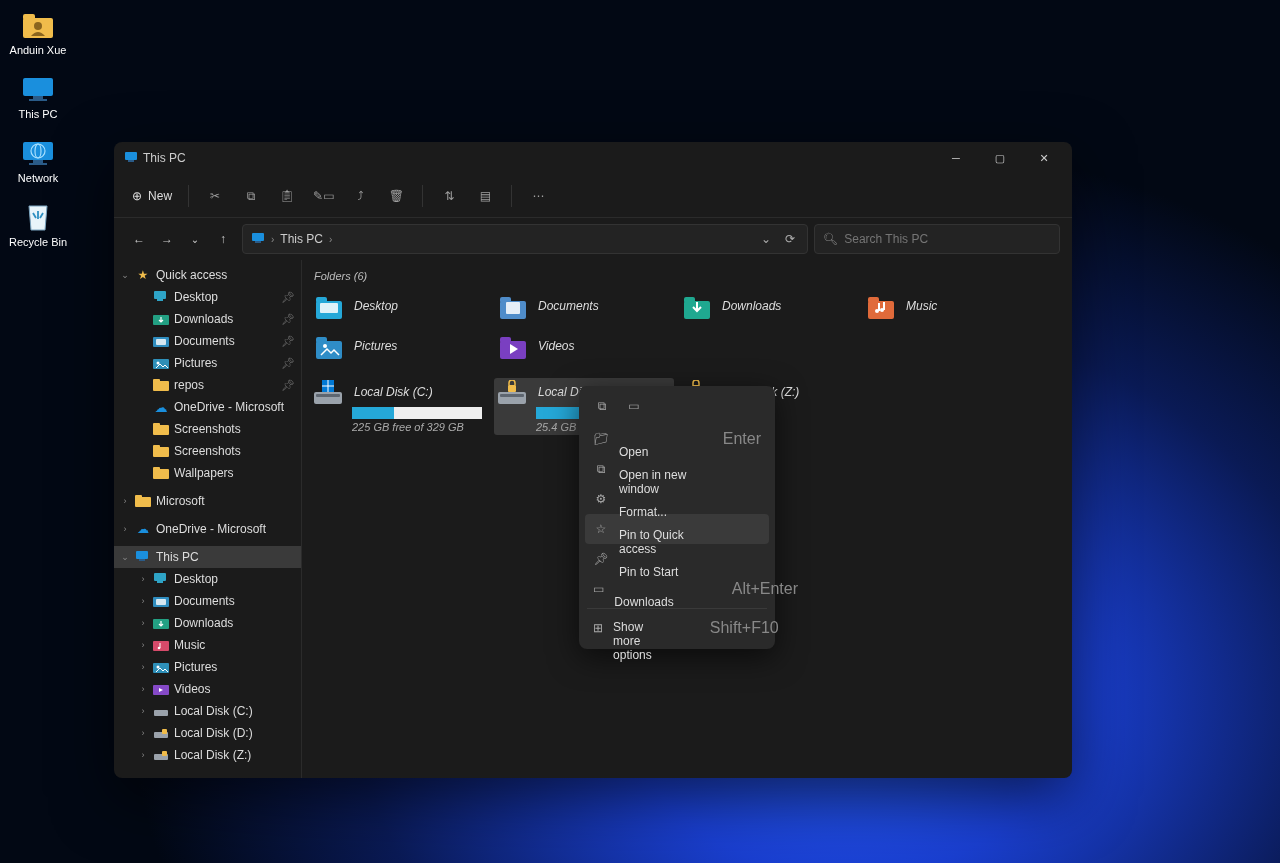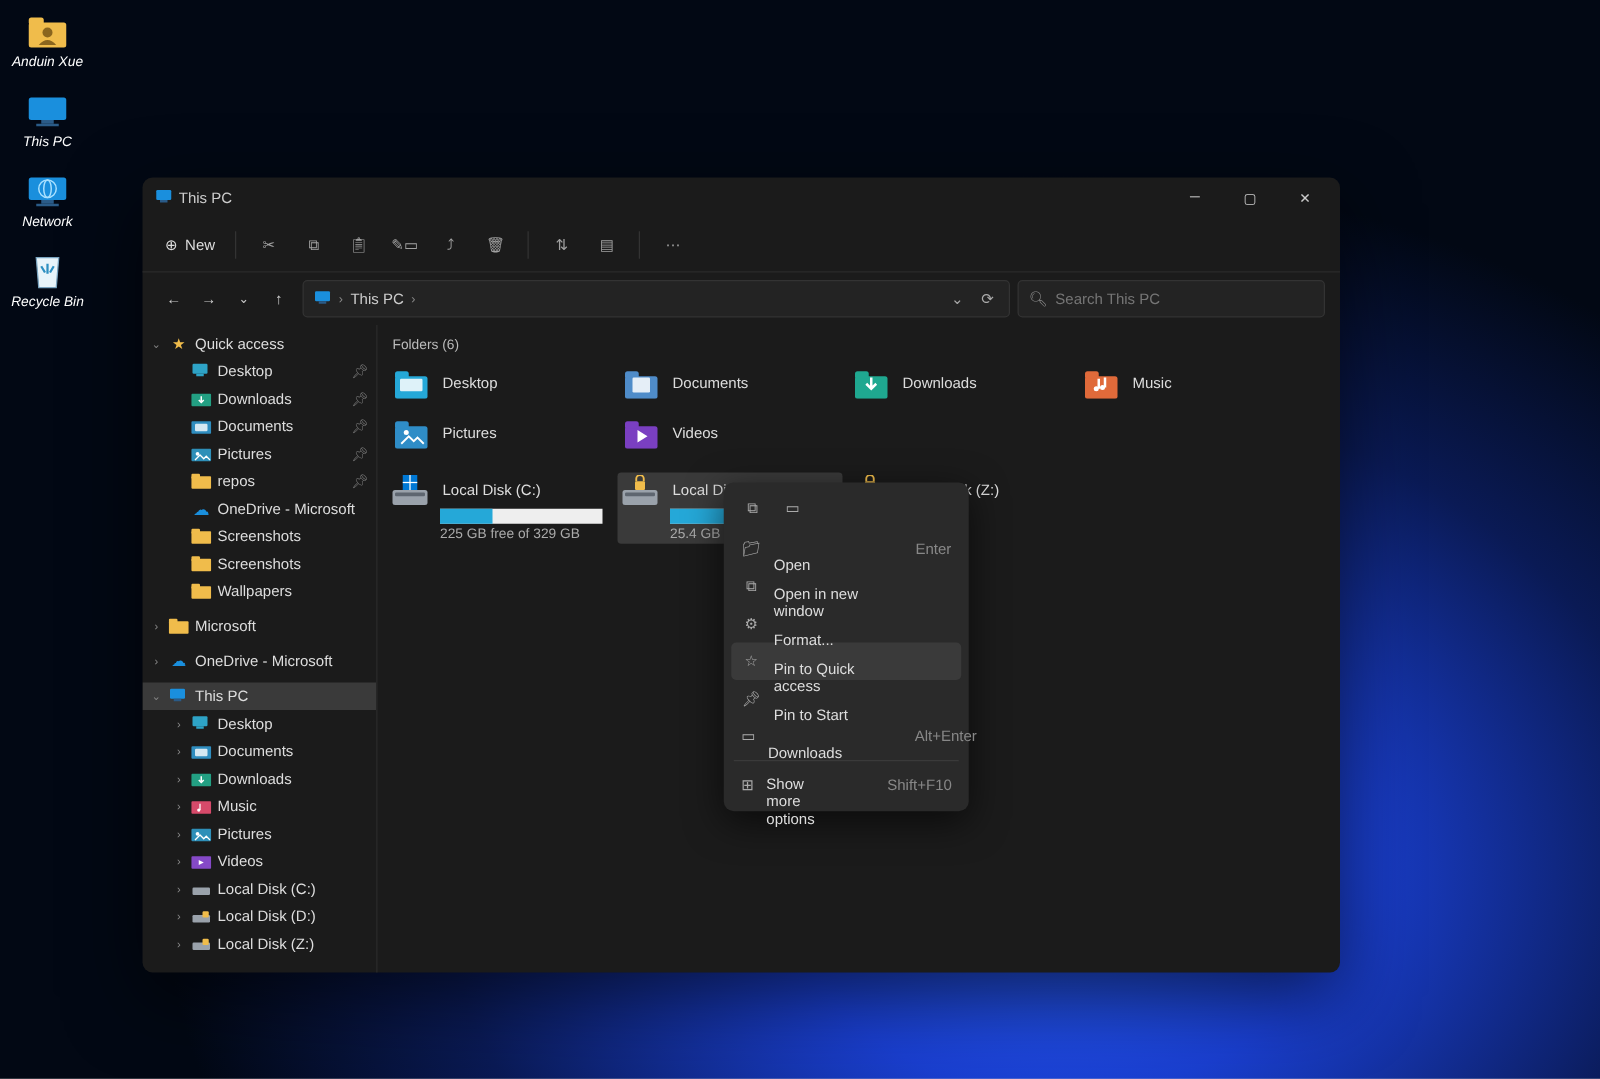--- a/index.html
+++ b/index.html
@@ -3,21 +3,21 @@
 <meta charset="utf-8">
 <style>
 * { margin:0; padding:0; box-sizing:border-box; font-family:"Segoe UI",Arial,sans-serif; }
 body {
   width:1280px; height:863px; overflow:hidden;
   background: radial-gradient(ellipse 900px 700px at 850px 700px, #2860ff 0%, #1a3fd0 25%, #0a1a55 55%, #020814 80%);
   color:#ddd; font-size:12px; position:relative;
 }
 
 .desktop-icons{position:absolute;top:8px;left:8px;display:flex;flex-direction:column;gap:16px;}
-.dicon{width:60px;display:flex;flex-direction:column;align-items:center;gap:2px;cursor:pointer;font-style:italic;}
+.dicon{width:60px;display:flex;flex-direction:column;align-items:center;gap:2px;cursor:pointer;}
 .dicon .ic{width:34px;height:34px;display:flex;align-items:center;justify-content:center;}
 .dicon span{font-size:11px;color:#fff;text-align:center;}
 
 
 .win{position:absolute;left:114px;top:142px;width:958px;height:636px;background:#1b1b1b;border-radius:8px;display:flex;flex-direction:column;box-shadow:0 20px 60px rgba(0,0,0,.6);}
 .titlebar{height:32px;display:flex;align-items:center;padding:0 6px 0 10px;}
 .titlebar .t{font-size:12px;color:#ccc;display:flex;align-items:center;gap:5px;}
 .t .mi{width:14px;height:14px;}
 .winbtns{margin-left:auto;display:flex;}
 .winbtns div{width:44px;height:30px;display:flex;align-items:center;justify-content:center;color:#ccc;cursor:pointer;font-size:11px;}
@@ -42,21 +42,21 @@
 .sidebar{width:188px;border-right:1px solid #2b2b2b;overflow:auto;padding:4px 0;}
 .tree{font-size:12px;}
 .node{display:flex;align-items:center;height:22px;gap:5px;cursor:pointer;color:#ddd;}
 .node.sel{background:#3a3a3a;}
 .node .exp{width:10px;text-align:center;color:#888;font-size:9px;}
 .node .ic{width:16px;height:16px;display:flex;align-items:center;justify-content:center;}
 .node .lbl{flex:1;white-space:nowrap;overflow:hidden;}
 .node .pin{color:#777;font-size:11px;margin-right:6px;}
 .lvl0{padding-left:6px;} .lvl1{padding-left:24px;}
 
-.content{flex:1;overflow:auto;padding:8px 8px 8px 8px;position:relative;}
+.content{flex:1;overflow:auto;padding:8px 8px 8px 8px;position:relative;font-style:italic;}
 .section-hdr{font-size:11px;color:#bbb;margin:2px 0 6px 4px;}
 .folders{display:grid;grid-template-columns:repeat(4,180px);gap:4px 4px;margin-bottom:14px;}
 .fitem{display:flex;align-items:center;gap:10px;height:36px;padding:2px 4px;border-radius:3px;cursor:pointer;}
 .fitem .ficon{width:30px;height:30px;border-radius:3px;display:flex;align-items:center;justify-content:center;}
 .fitem .fl{font-size:12px;color:#ddd;}
 
 .drives{display:grid;grid-template-columns:repeat(4,180px);gap:4px;}
 .drive{padding:2px 4px;border-radius:3px;cursor:pointer;}
 .drive.sel{background:#3a3a3a;}
 .dh{display:flex;align-items:center;gap:10px;}
@@ -76,21 +76,21 @@
 .statusbar .r .vb.on{background:#444;}
 
 
 .ctxmenu{position:absolute;left:579px;top:386px;width:196px;background:#2a2a2a;border-radius:8px;box-shadow:0 8px 30px rgba(0,0,0,.6);padding:6px;font-size:12px;color:#ddd;}
 .ctxtop{display:flex;gap:6px;padding:2px 4px 6px 4px;}
 .ctxtop .cb{width:26px;height:24px;display:flex;align-items:center;justify-content:center;border-radius:4px;color:#aaa;cursor:pointer;}
 .citem{display:flex;align-items:center;height:30px;padding:0 8px;border-radius:4px;cursor:pointer;gap:10px;}
 .citem.hov{background:#3a3a3a;}
 .citem .ci{width:16px;text-align:center;color:#aaa;}
 .citem .cl{flex:1;margin-top:26px;}
-.citem .sc{font-size:12px;color:#888;margin-left:48px;}
+.citem .sc{font-size:16px;color:#888;margin-left:48px;}
 .csep{height:1px;background:#3a3a3a;margin:4px 2px;}
 
 
 .svg{display:block;}
 .folder-ic{width:30px;height:26px;}
 .mini{width:16px;height:14px;}
 </style>
 </head>
 <body>
 

